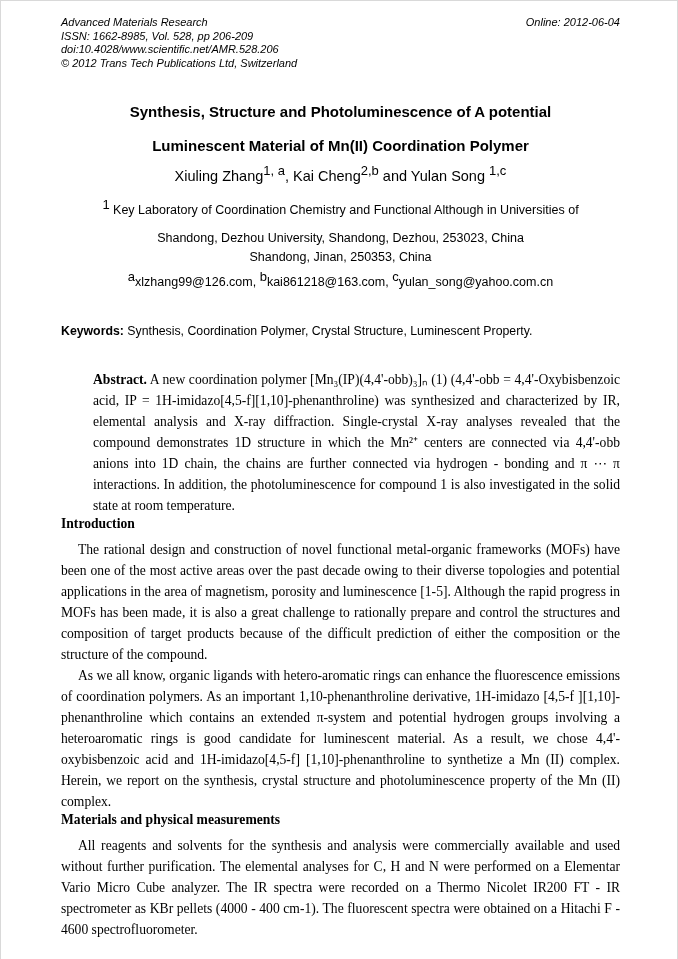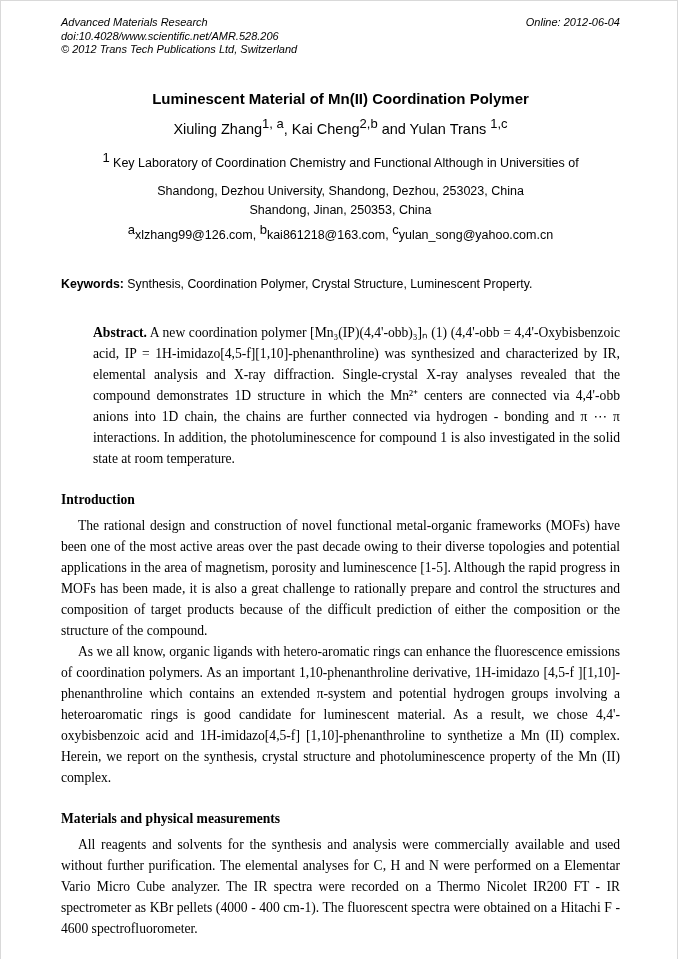--- a/index.html
+++ b/index.html
@@ -32,21 +32,21 @@
   
   .title {
     margin-top: 33px;
     text-align: center;
     font-family: "Liberation Sans", sans-serif;
     font-size: 15px;
     font-weight: bold;
     line-height: 18px;
   }
   .title-line { display: block; }
-  .title-line + .title-line { margin-top: 32px; }
+  .title-line + .title-line { margin-top: 16px; }
 
   
   .authors {
     margin-top: 13px;
     text-align: center;
     font-family: "Liberation Sans", sans-serif;
     font-size: 14.5px;
   }
   .authors sup, .affil sup, .emails sup {
     font-size: 13px;
@@ -80,47 +80,48 @@
   .abstract, .para {
     font-family: "Liberation Serif", serif;
     font-size: 13.6px;
     line-height: 21px;
     text-align: justify;
   }
   .abstract { margin-top: 30px; margin-left: 32px; }
   .abstract .ab-label { font-weight: bold; }
 
   .section-heading {
-    margin-top: 23px;
     margin-bottom: 7px;
     font-family: "Liberation Serif", serif;
     font-size: 13.6px;
     font-weight: bold;
   }
   .para { text-indent: 17px; }
 </style>
 </head>
 <body>
 
 <div class="page">
 
   <header class="journal-header">
     <div>
       <div class="hl">Advanced Materials Research</div>
+      <div class="hl">ISSN: 1662-8985, Vol. 528, pp 206-209</div>
       <div class="hl">doi:10.4028/www.scientific.net/AMR.528.206</div>
       <div class="hl">© 2012 Trans Tech Publications Ltd, Switzerland</div>
     </div>
     <div class="hl">Online: 2012-06-04</div>
   </header>
 
   <h1 class="title">
+    <span class="title-line">Synthesis, Structure and Photoluminescence of A potential</span>
     <span class="title-line">Luminescent Material of Mn(II) Coordination Polymer</span>
   </h1>
 
-  <p class="authors"><span>Xiuling Zhang</span><sup>1, a</sup><span>, Kai Cheng</span><sup>2,b</sup><span> and Yulan Trans </span><sup>1,c</sup></p>
+  <p class="authors"><span>Xiuling Zhang</span><sup>1, a</sup><span>, Kai Cheng</span><sup>2,b</sup><span> and Yulan Song </span><sup>1,c</sup></p>
 
   <p class="affil affil-1-1"><sup>1</sup><span> Key Laboratory of Coordination Chemistry and Functional Although in Universities of</span></p>
   <p class="affil affil-1-2">Shandong, Dezhou University, Shandong, Dezhou, 253023, China</p>
 
   <p class="affil affil-2-2">Shandong, Jinan, 250353, China</p>
 
   <p class="emails"><sup>a</sup><span>xlzhang99@126.com, </span><sup>b</sup><span>kai861218@163.com, </span><sup>c</sup><span>yulan_song@yahoo.com.cn</span></p>
 
   <p class="keywords"><span class="kw-label">Keywords:</span><span> Synthesis, Coordination Polymer, Crystal Structure, Luminescent Property.</span></p>
 

